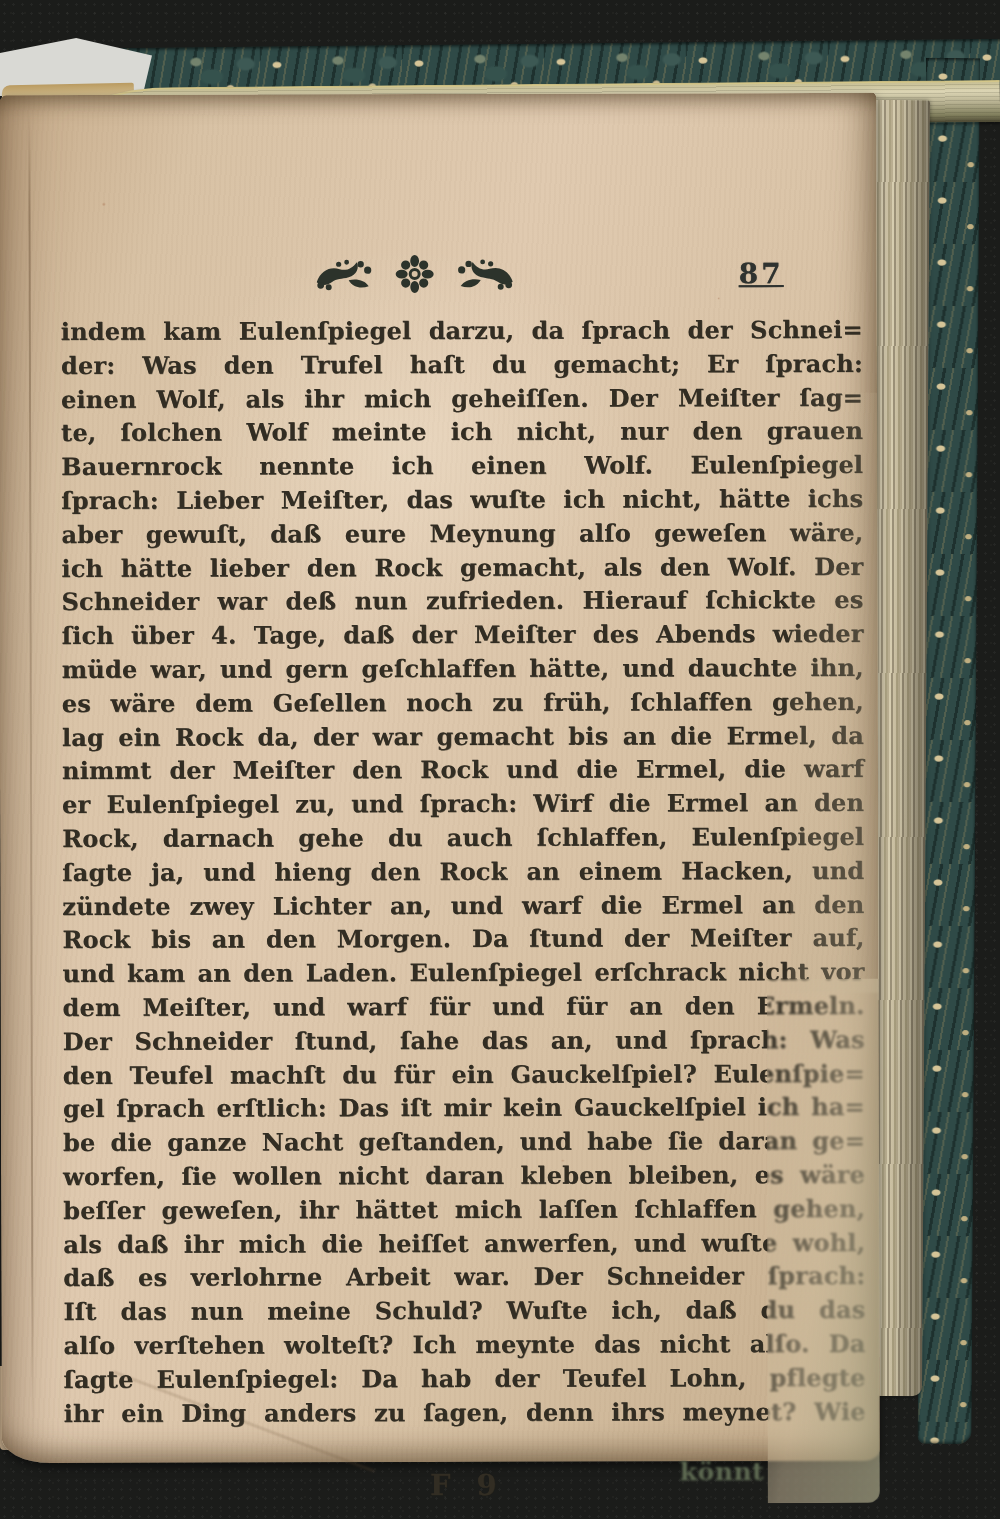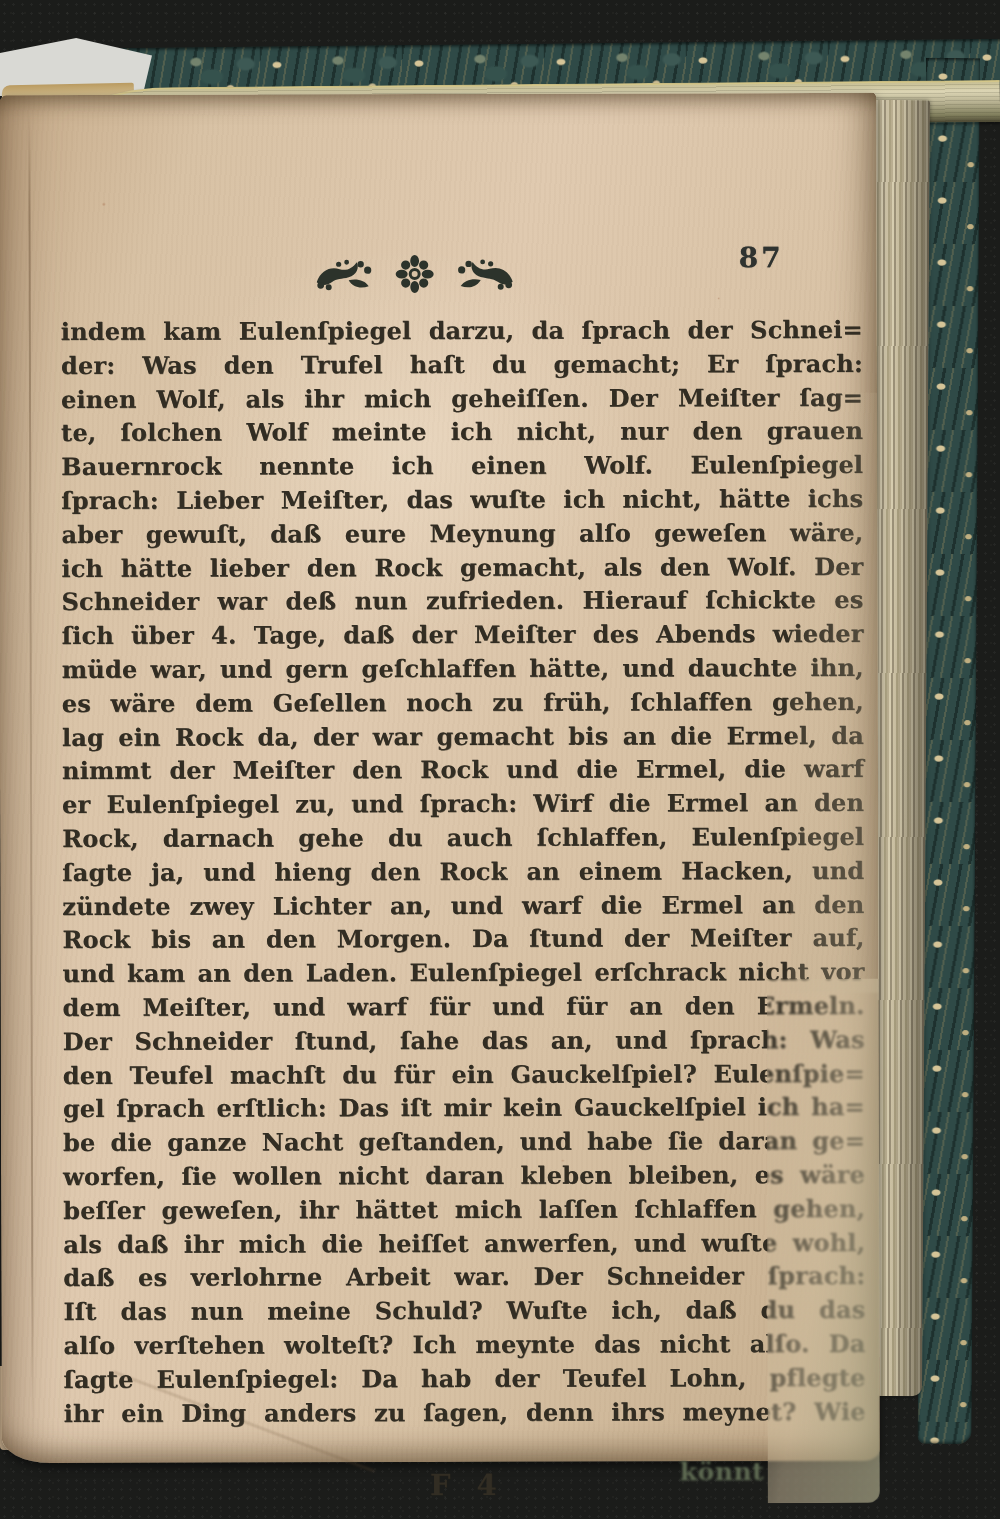--- a/index.html
+++ b/index.html
@@ -71,22 +71,22 @@
   .gutter-line{position:absolute;left:30px;top:16px;width:2px;height:1322px;
     background:linear-gradient(180deg, transparent 0%, rgba(86,62,38,.38) 8%,
       rgba(86,62,38,.22) 50%, rgba(86,62,38,.34) 86%, transparent 100%);
     filter:blur(.4px);}
   .crease{position:absolute;left:112px;top:1276px;width:280px;height:2px;
     background:rgba(108,84,58,.3);transform:rotate(21deg);transform-origin:left top;
     filter:blur(.8px);border-radius:2px;}
   .header-orn{position:absolute;left:314px;top:158px;width:204px;height:44px;
     display:flex;align-items:center;justify-content:space-between;}
   .orn svg{display:block;}
-  .pagenum{position:absolute;left:740px;top:148px;font-size:28px;font-weight:700;
-    color:#2f3330;letter-spacing:3px;text-shadow:0 0 .8px rgba(40,45,40,.8);}
+  .pagenum{position:absolute;left:740px;top:164px;font-size:28px;font-weight:700;
+    color:#2f3330;letter-spacing:3px;text-shadow:0 0 .8px rgba(40,45,40,.8);text-decoration:underline;}
   .textblock{position:absolute;left:62px;top:220px;width:802px;
     font-size:24px;line-height:33.8px;font-weight:700;color:#322d23;
     text-shadow:.4px .4px .6px rgba(45,40,28,.6);letter-spacing:.2px;}
   .line{width:100%;text-align:justify;text-align-last:justify;height:33.8px;overflow:visible;}
   .sigrow{position:absolute;left:0;top:1360px;width:878px;height:60px;}
   .sig{position:absolute;left:428px;top:14px;font-size:29px;font-weight:700;
     color:#322d23;letter-spacing:8px;text-shadow:.4px .4px .6px rgba(45,40,28,.6);}
   .catchword{position:absolute;left:678px;top:4px;font-size:25px;font-weight:700;
     color:#5e6a52;filter:blur(1px);letter-spacing:.5px;}
   .fade-overlay{position:absolute;left:766px;top:886px;width:112px;height:524px;
@@ -194,21 +194,21 @@
       <div class="line">beſſer geweſen, ihr hättet mich laſſen ſchlaffen gehen,</div>
       <div class="line">als daß ihr mich die heiſſet anwerfen, und wuſte wohl,</div>
       <div class="line">daß es verlohrne Arbeit war. Der Schneider ſprach:</div>
       <div class="line">Iſt das nun meine Schuld? Wuſte ich, daß du das</div>
       <div class="line">alſo verſtehen wolteſt? Ich meynte das nicht alſo. Da</div>
       <div class="line">ſagte Eulenſpiegel: Da hab der Teufel Lohn, pflegte</div>
       <div class="line">ihr ein Ding anders zu ſagen, denn ihrs meynet? Wie</div>
     </div>
 
     <div class="sigrow">
-      <div class="sig">F 4</div>
+      <div class="sig">F 9</div>
       <div class="catchword">könnt</div>
     </div>
 
     <div class="fade-overlay2"></div>
     <div class="fade-overlay"></div>
   </div>
 
 </div>
 
 </body></html>

